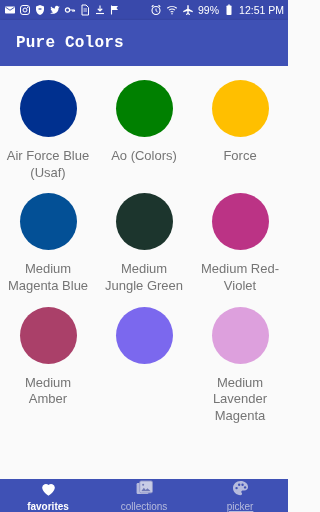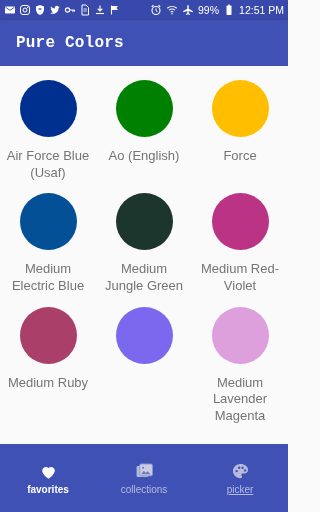--- a/index.html
+++ b/index.html
@@ -40,21 +40,21 @@
   .swatch {
     width:57px; height:57px; border-radius:50%;
   }
   .cname {
     margin-top:11px; font-size:13px; color:#757575;
     text-align:center; line-height:1.28; max-width:86px;
   }
 
   
   .bottomnav {
-    height:68px; background:#3F51B5; display:flex; flex:none;
+    height:33px; background:#3F51B5; display:flex; flex:none;
   }
   .navitem {
     flex:1; display:flex; flex-direction:column;
     align-items:center; justify-content:center; gap:3px;
   }
   .nav-ico { width:19px; height:19px; display:block; }
   .nav-label { font-size:10px; }
   .navitem.active .nav-label { color:#FFFFFF; font-weight:bold; }
   .navitem.inactive .nav-label { color:#B6BBDD; }
 </style>
@@ -129,46 +129,46 @@
   <div class="content">
     <div class="grid">
 
       <div class="cell">
         <div class="swatch" style="background: rgb(0, 48, 143);"></div>
         <div class="cname">Air Force Blue (Usaf)</div>
       </div>
 
       <div class="cell">
         <div class="swatch" style="background: rgb(0, 128, 0);"></div>
-        <div class="cname">Ao (English)</div>
+        <div class="cname">Ao (Colors)</div>
       </div>
 
       <div class="cell">
         <div class="swatch" style="background: rgb(255, 191, 0);"></div>
         <div class="cname">Force</div>
       </div>
 
       <div class="cell">
         <div class="swatch" style="background: rgb(3, 80, 150);"></div>
-        <div class="cname">Medium Electric Blue</div>
+        <div class="cname">Medium Magenta Blue</div>
       </div>
 
       <div class="cell">
         <div class="swatch" style="background: rgb(28, 53, 45);"></div>
         <div class="cname">Medium Jungle Green</div>
       </div>
 
       <div class="cell">
         <div class="swatch" style="background: rgb(187, 51, 133);"></div>
         <div class="cname">Medium Red-Violet</div>
       </div>
 
       <div class="cell">
         <div class="swatch" style="background: rgb(170, 64, 105);"></div>
-        <div class="cname">Medium Ruby</div>
+        <div class="cname">Medium Amber</div>
       </div>
 
       <div class="cell">
         <div class="swatch" style="background: rgb(123, 104, 238);"></div>
       </div>
 
       <div class="cell">
         <div class="swatch" style="background: rgb(221, 160, 221);"></div>
         <div class="cname">Medium Lavender Magenta</div>
       </div>

